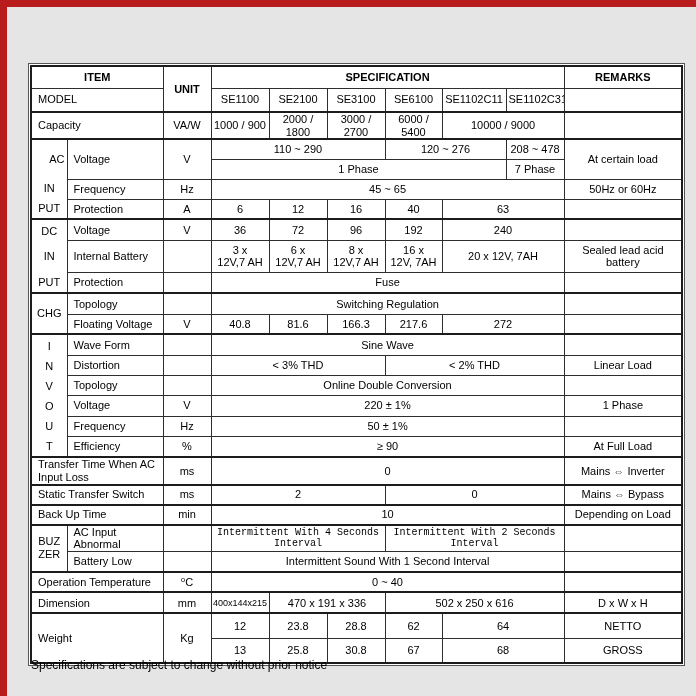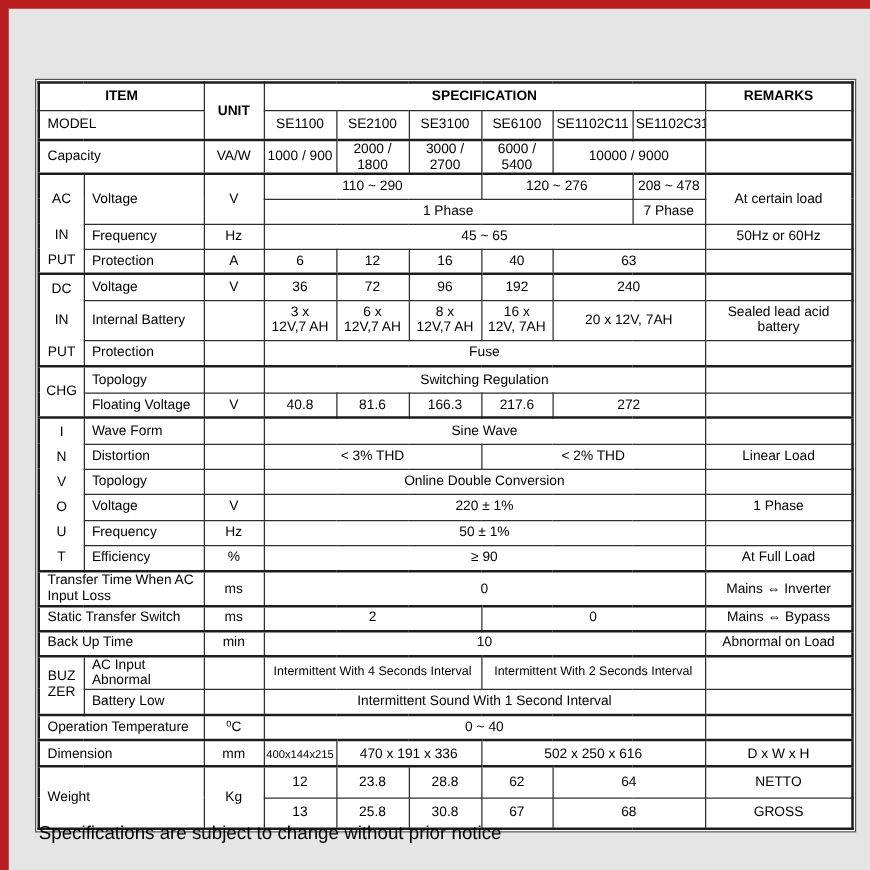--- a/index.html
+++ b/index.html
@@ -56,37 +56,37 @@
   tr { height: 20px; }
   tr.h22 { height: 22px; }
   tr.h24 { height: 24px; }
   tr.h21 { height: 21px; }
   tr.h25 { height: 25px; }
   tr.h26 { height: 26px; }
   tr.h32 { height: 32px; }
   tr.sec > td, tr.sec > th { border-top: 2px solid #1c1c1c; }
   td.left { text-align: left; padding-left: 6px; margin-top: 48px; }
   td.pre { white-space: pre-line; margin-top: 44px; }
-  td.small { font-size: 10px; }
+  td.small { font-size: 10px; font-family: Liberation Mono, monospace; }
   td.tiny { font-size: 9px; padding: 0; }
   .gstack { display: flex; flex-direction: column; justify-content: space-between; height: 100%; }
   .gstack span { display: block; }
-  .gA1 { height: 38px; line-height: 38px; }
+  .gA1 { height: 38px; line-height: 38px; text-align: right; }
   .gA2 { height: 20px; line-height: 20px; }
   .gA3 { height: 20px; line-height: 20px; }
   .gD1 { height: 20px; line-height: 20px; }
   .gD2 { height: 31px; line-height: 31px; }
   .gD3 { height: 20px; line-height: 20px; }
   .gI  { height: 20px; line-height: 20px; }
   .buz { line-height: 1.25; }
   .footer-note {
     position: absolute;
     left: 24px;
     top: 651px;
-    font-size: 15px;
+    font-size: 12px;
     text-align: center;
   }
 </style>
 </head>
 <body>
 
 <div class="page">
   <div class="table-wrap">
     <table class="spec">
       <colgroup>
@@ -274,21 +274,21 @@
           <td colspan="2" class="left">Static Transfer Switch</td>
           <td>ms</td>
           <td colspan="3">2</td>
           <td colspan="3">0</td>
           <td>Mains ⇔ Bypass</td>
         </tr>
         <tr class="sec">
           <td colspan="2" class="left">Back Up Time</td>
           <td>min</td>
           <td colspan="6">10</td>
-          <td>Abnormal on Load</td>
+          <td>Depending on Load</td>
         </tr>
         <tr class="h21 sec">
           <td rowspan="2">
             <div class="buz">
               <span>BUZ</span><br>
               <span>ZER</span>
             </div>
           </td>
           <td class="left">AC Input Abnormal</td>
           <td></td>

